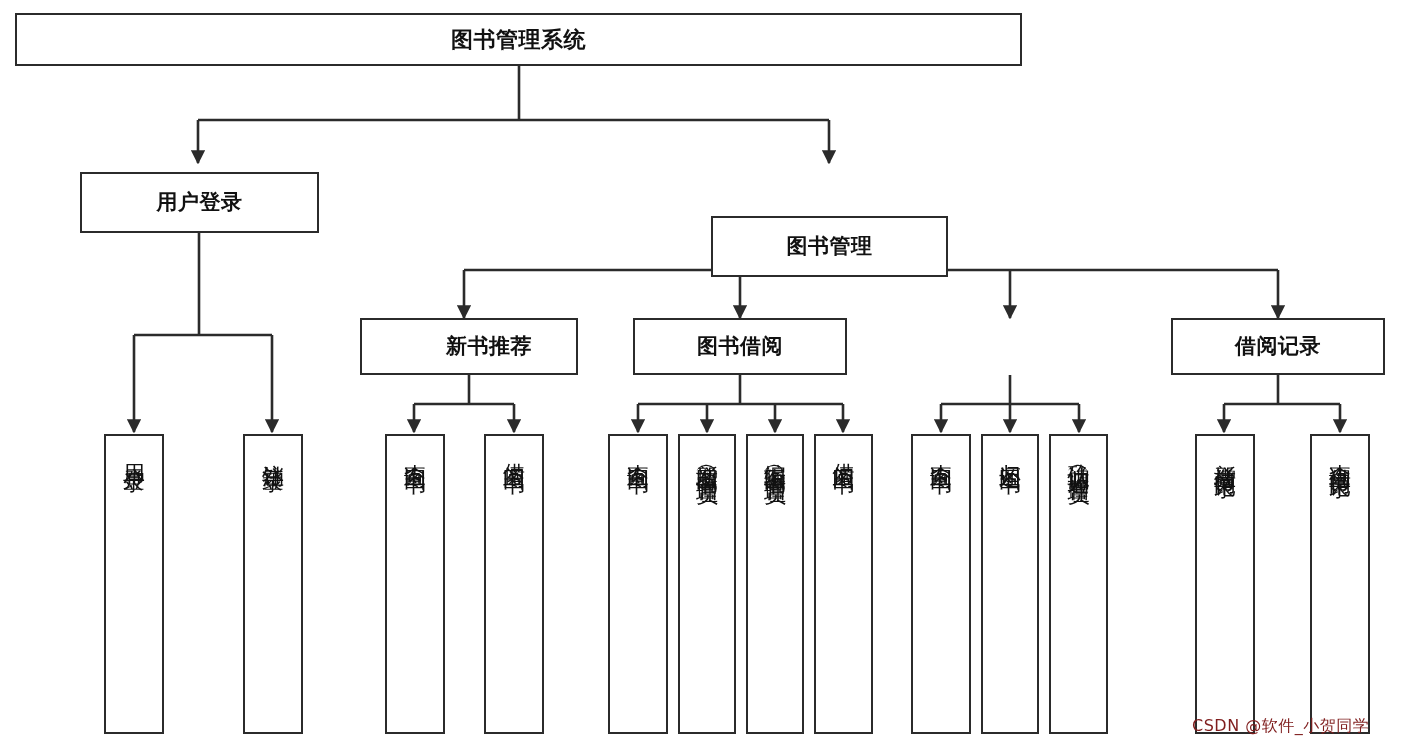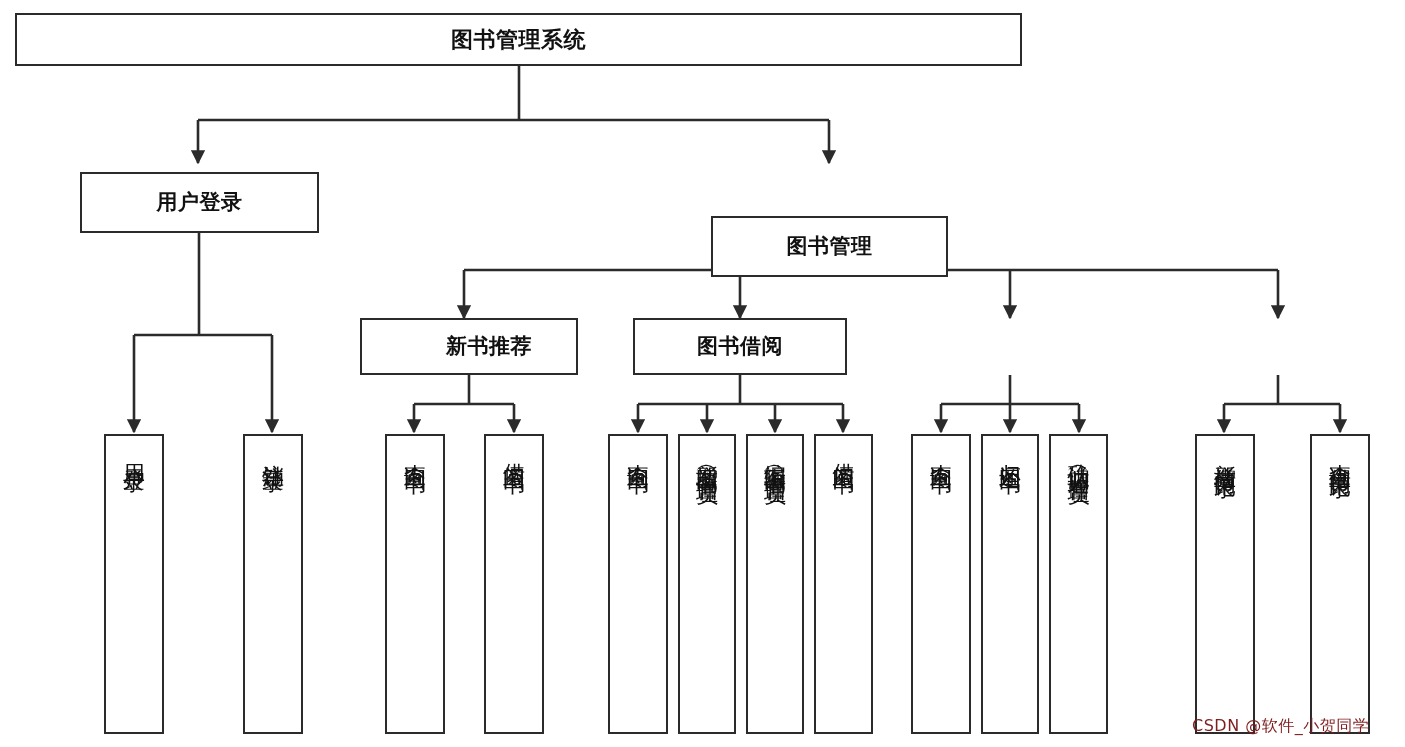--- a/index.html
+++ b/index.html
@@ -134,20 +134,23 @@
   <div class="node horiz" style="left:711px; top:172px; width:237px; height:61px;margin-top:44px;">
     <span class="label">图书管理</span>
   </div>
 
   <div class="node horiz" style="left:360px; top:318px; width:218px; height:57px;padding-left:40px;">
     <span class="label">新书推荐</span>
   </div>
   <div class="node horiz" style="left:633px; top:318px; width:214px; height:57px;">
     <span class="label">图书借阅</span>
   </div>
+  <div class="node horiz" style="left:1171px; top:318px; width:214px; height:57px;">
+    <span class="label">借阅记录</span>
+  </div>
 
   <div class="node vert" style="left:104px; top:434px; width:60px; height:300px;">
     <span class="label">用户登录</span>
   </div>
   <div class="node vert" style="left:243px; top:434px; width:60px; height:300px;">
     <span class="label">注销登录</span>
   </div>
 
   <div class="node vert" style="left:385px; top:434px; width:60px; height:300px;">
     <span class="label">查询图书</span>

